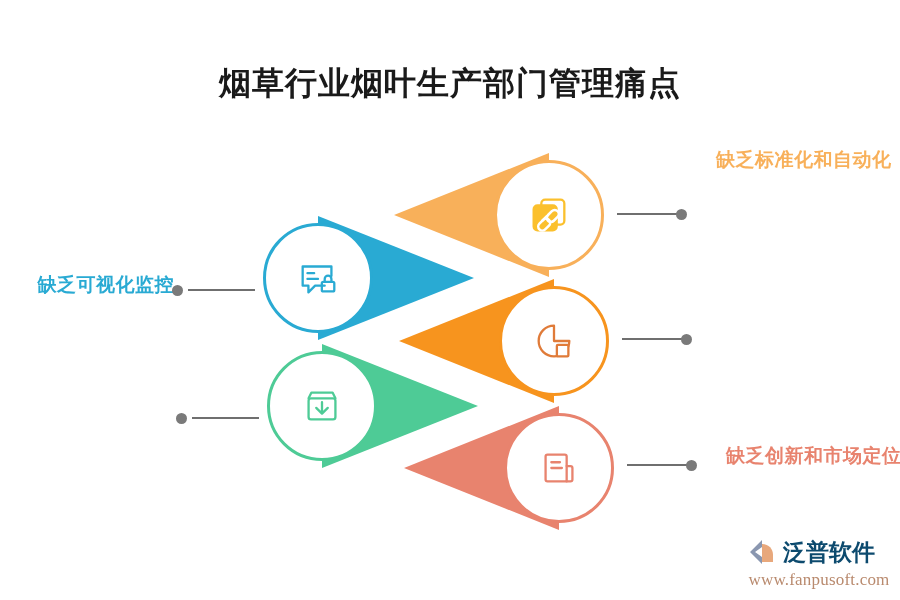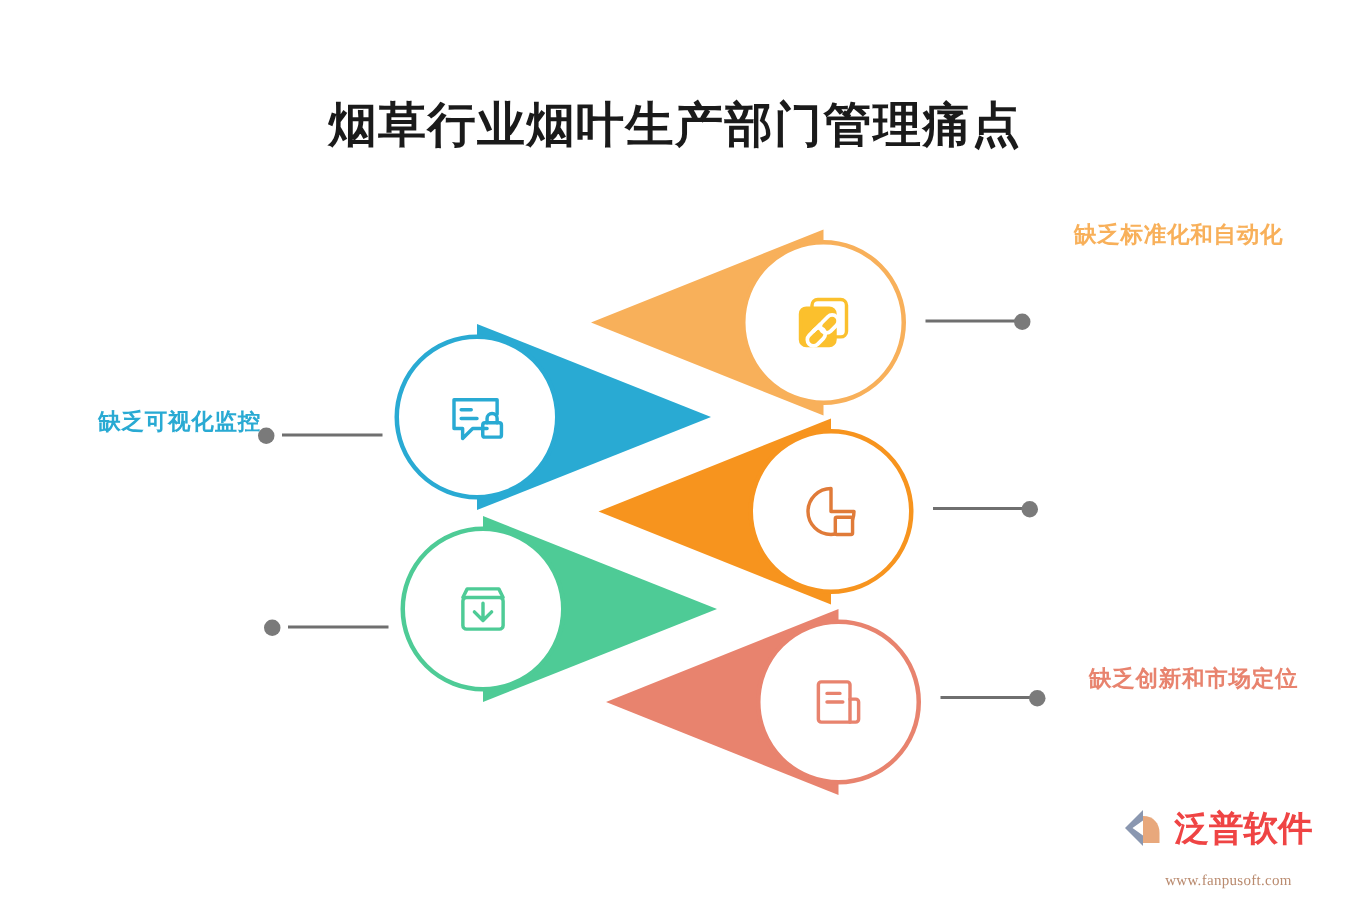--- a/index.html
+++ b/index.html
@@ -72,21 +72,21 @@
     width: 11px;
     height: 11px;
     border-radius: 50%;
     background: #7a7a7a;
     z-index: 2;
   }
 
   
   .label {
     position: absolute;
-    font-size: 15px;
+    font-size: 19px;
     font-weight: bold;
     white-space: nowrap;
     letter-spacing: 0.5px;
   }
   .label.right { text-align: left; }
   .label.left  { text-align: right; margin-top: 40px; }
 
   
   .logo {
     position: absolute;
@@ -100,27 +100,27 @@
     align-items: center;
     gap: 5px;
   }
   .logo-mark {
     width: 30px;
     height: 28px;
   }
   .logo-text {
     font-size: 23px;
     font-weight: bold;
-    color: #ef4444;
+    color: #0c4a6e;
     letter-spacing: 0px;
     line-height: 1;
   }
   .logo-url {
-    margin-top: 16px;
-    font-size: 10px;
+    margin-top: 4px;
+    font-size: 17px;
     color: #b98a6e;
     font-family: "Liberation Serif", serif;
     letter-spacing: 0.2px;
     text-align: center;
     width: 142px;
   }
 </style>
 </head>
 <body>
 

